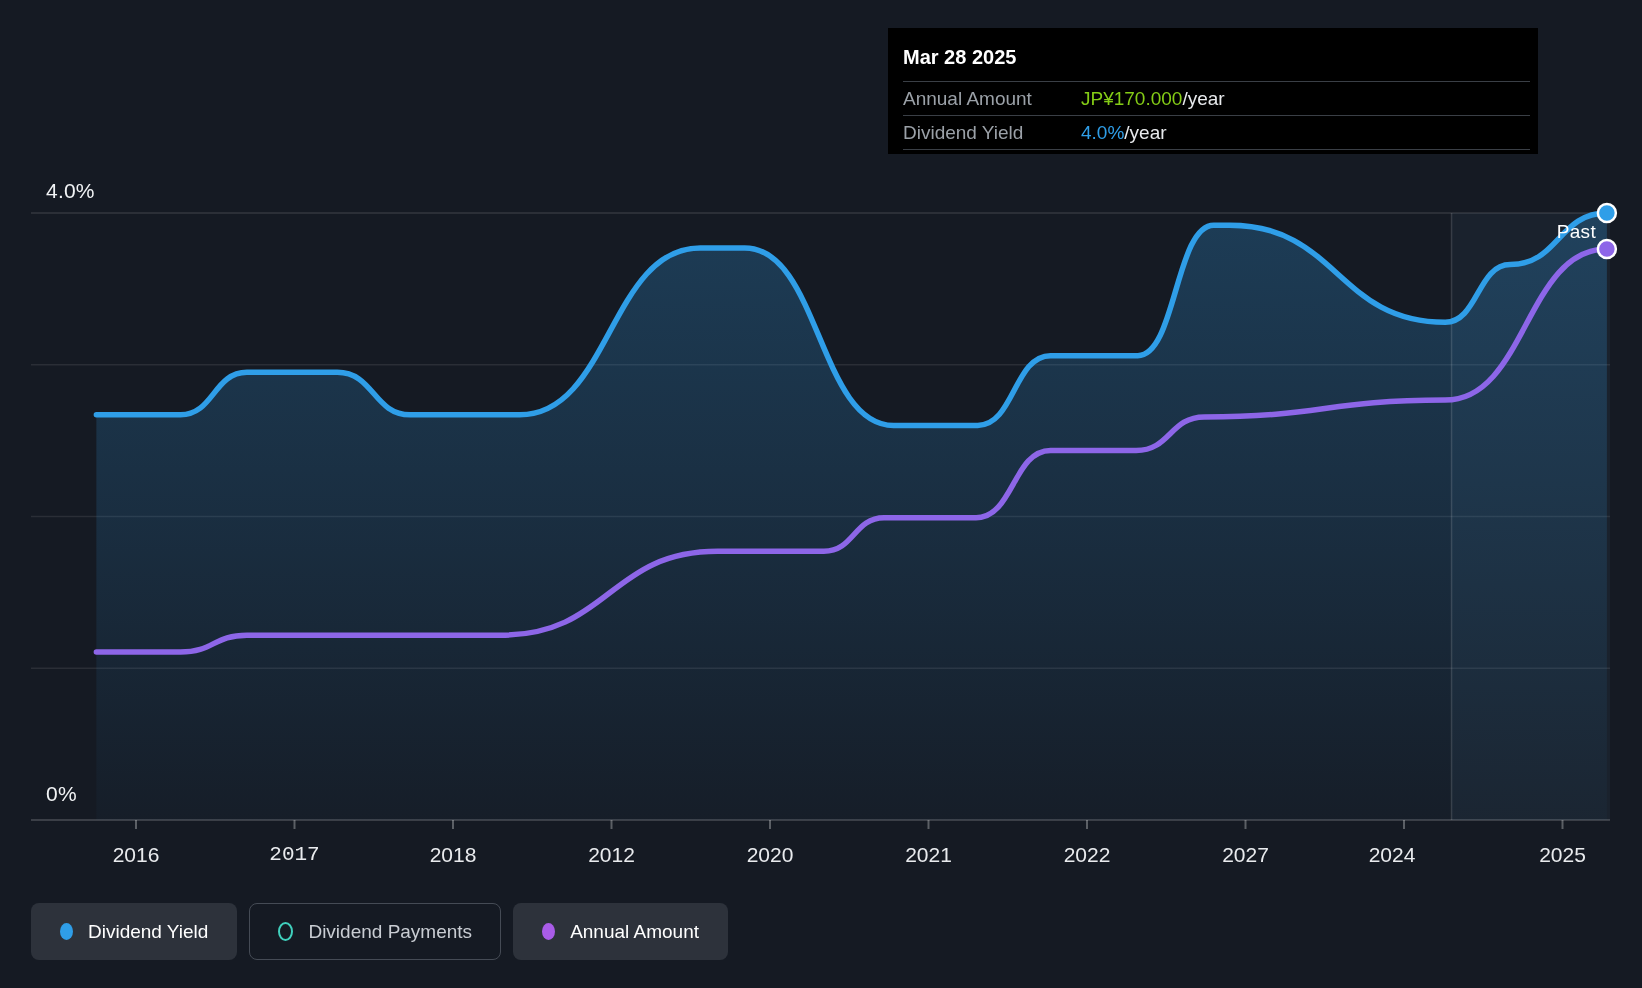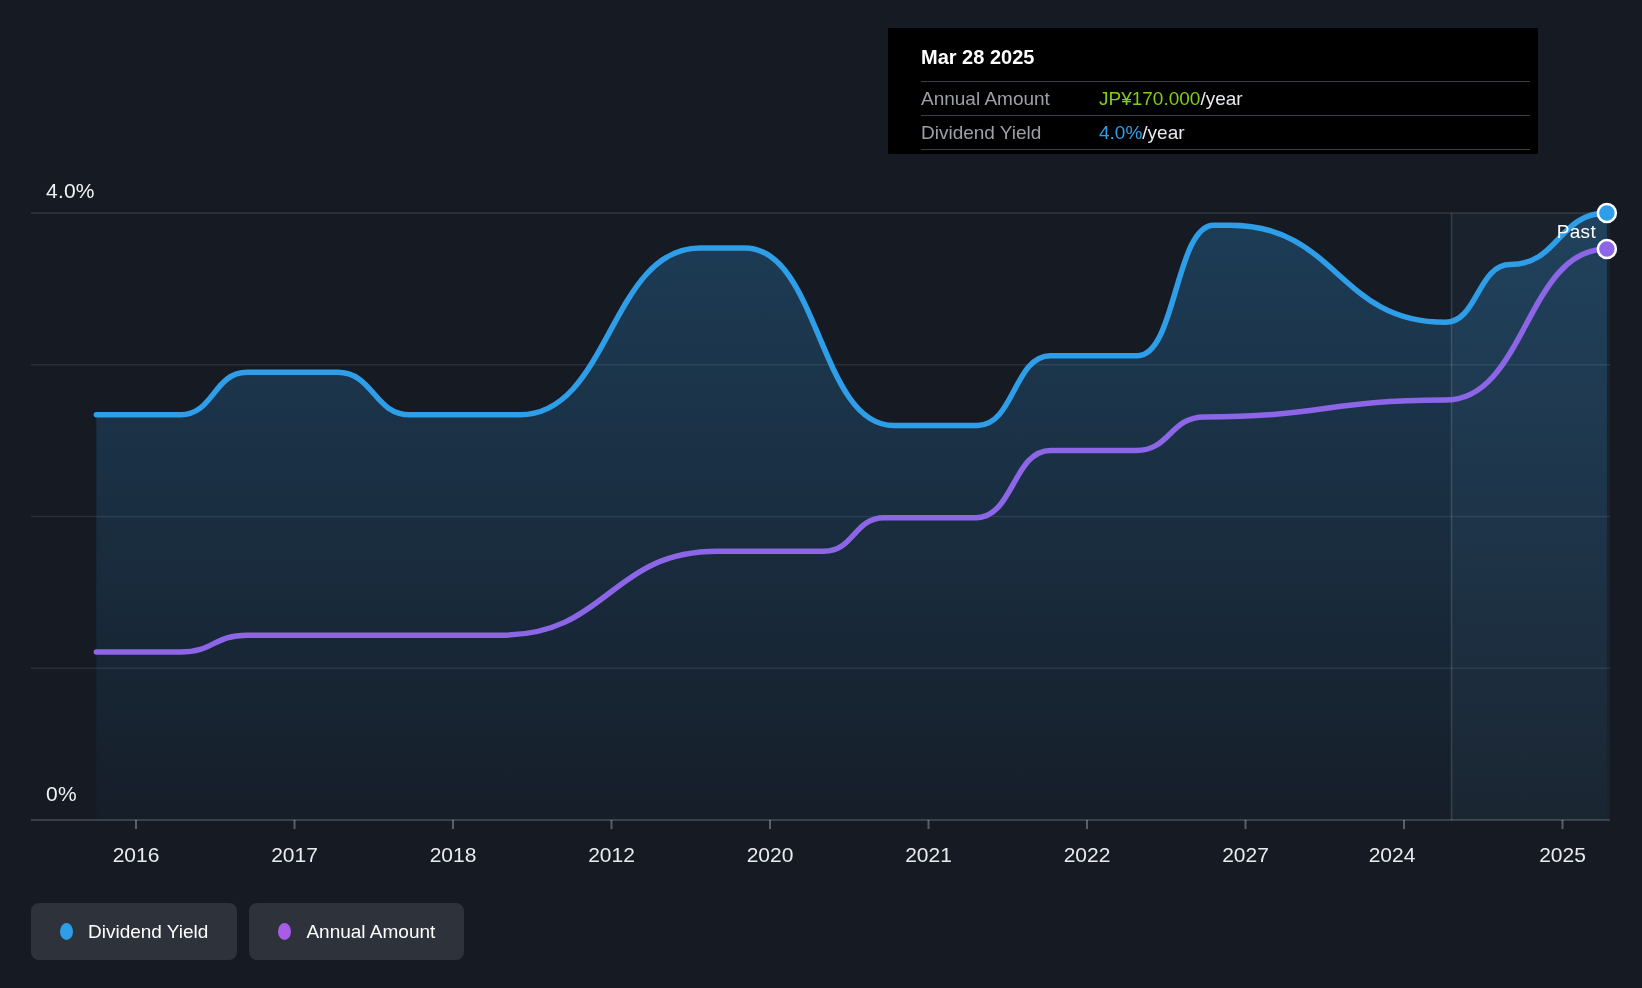--- a/index.html
+++ b/index.html
@@ -11,21 +11,21 @@
 
   
   .y-label{position:absolute;left:46px;color:#f1f3f5;font-size:21px;font-weight:500;letter-spacing:.2px;}
   .x-label{position:absolute;top:831px;width:90px;margin-left:-45px;text-align:center;
            color:#e9ebee;font-size:21px;font-weight:400;margin-top:12px;}
   .past-label{position:absolute;left:1536px;top:221px;width:60px;text-align:right;
               color:#ffffff;font-size:19px;font-weight:400;letter-spacing:.3px;}
 
   
   .tooltip{position:absolute;left:888px;top:28px;width:650px;box-sizing:border-box;
-           background:#000;color:#fff;padding:6px 8px 4px 33px;}
+           background:#000;color:#fff;padding:6px 8px 4px 15px;}
   .tt-title{font-size:20px;font-weight:700;line-height:30px;padding:8px 0 9px 0;
             border-bottom:1px solid #3a3f46;}
   .tt-row{display:flex;align-items:center;height:33px;border-bottom:1px solid #3a3f46;
           font-size:19px;}
   .tt-label{color:#9ba1a8;width:178px;flex:none;}
   .tt-value{font-weight:400;}
   .tt-suffix{color:#e8eaed;}
 
   
   .legend{position:absolute;left:31px;top:903px;display:flex;gap:12px;}
@@ -72,21 +72,21 @@
       <path d="M 96.375 414.8275 C 138.37749999999784 414.8275, 138.37749999999784 414.8275, 180.37999999999568 414.8275 C 213.66500000000144 414.8275, 213.66500000000144 372.3375, 246.9500000000072 372.3375 C 292.12250000000216 372.3375, 292.12250000000216 372.3375, 337.2949999999971 372.3375 C 373.75 372.3375, 373.75 414.8275, 410.2050000000029 414.8275 C 464.8875000000072 414.8275, 464.8875000000072 414.8275, 519.5700000000115 414.8275 C 609.9150000000014 414.8275, 609.9150000000014 247.90250000000003, 700.2599999999914 247.90250000000003 C 722.4499999999891 247.90250000000003, 722.4499999999891 247.90250000000003, 744.639999999987 247.90250000000003 C 819.1349999999914 247.90250000000003, 819.1349999999914 425.45, 893.6299999999957 425.45 C 935.6324999999936 425.45, 935.6324999999936 425.45, 977.6349999999914 425.45 C 1014.0899999999942 425.45, 1014.0899999999942 355.645, 1050.5449999999971 355.645 C 1094.1324999999933 355.645, 1094.1324999999933 355.645, 1137.7199999999898 355.645 C 1175.7599999999914 355.645, 1175.7599999999914 225.14, 1213.799999999993 225.14 C 1221.7250000000035 225.14, 1221.7250000000035 225.14, 1229.6500000000144 225.14 C 1337.4300000000067 225.14, 1337.4300000000067 322.26000000000005, 1445.2099999999987 322.26000000000005 C 1477.702500000005 322.26000000000005, 1477.702500000005 264.595, 1510.1950000000115 264.595 C 1558.5375000000035 264.595, 1558.5375000000035 213, 1606.8799999999956 213" fill="none" stroke="#2f9ee8" stroke-width="5.5" stroke-linecap="round" stroke-linejoin="round"></path>
       <circle cx="1606.8799999999956" cy="213" r="9" fill="#2f9ee8" stroke="#ffffff" stroke-width="2.5"></circle>
       <circle cx="1606.8799999999956" cy="248.94299944659656" r="9" fill="#8d66e8" stroke="#ffffff" stroke-width="2.5"></circle>
     </svg>
 
   <div class="y-label" style="top:179px">4.0%</div>
   <div class="y-label" style="top:782px">0%</div>
 
   <div id="x-labels">
       <div class="x-label" style="left: 136px;">2016</div>
-      <div class="x-label" style="left: 294.5px;">2017</div>
+      <div class="x-label" style="left: 294.5px; font-family: Liberation Mono, monospace;">2017</div>
       <div class="x-label" style="left: 453px;">2018</div>
       <div class="x-label" style="left: 611.5px;">2012</div>
       <div class="x-label" style="left: 770px;">2020</div>
       <div class="x-label" style="left: 928.5px;">2021</div>
       <div class="x-label" style="left: 1087px;">2022</div>
       <div class="x-label" style="left: 1245.5px;">2027</div>
       <div class="x-label" style="left: 1392px;">2024</div>
       <div class="x-label" style="left: 1562.5px;">2025</div>
     </div>
 
@@ -106,18 +106,22 @@
           <span class="tt-suffix">/year</span>
         </div>
       </div>
   </div>
 
   <div class="legend" id="legend">
       <button class="legend-btn active">
         <span class="lg-dot" style="background: rgb(47, 158, 232);"></span>
         <span>Dividend Yield</span>
       </button>
+      <button class="legend-btn">
+        <span class="lg-ring" style="border-color: rgb(64, 208, 189);"></span>
+        <span>Dividend Payments</span>
+      </button>
       <button class="legend-btn active">
         <span class="lg-dot" style="background: rgb(169, 92, 232);"></span>
         <span>Annual Amount</span>
       </button>
     </div>
 </div>
 
 </body></html>

